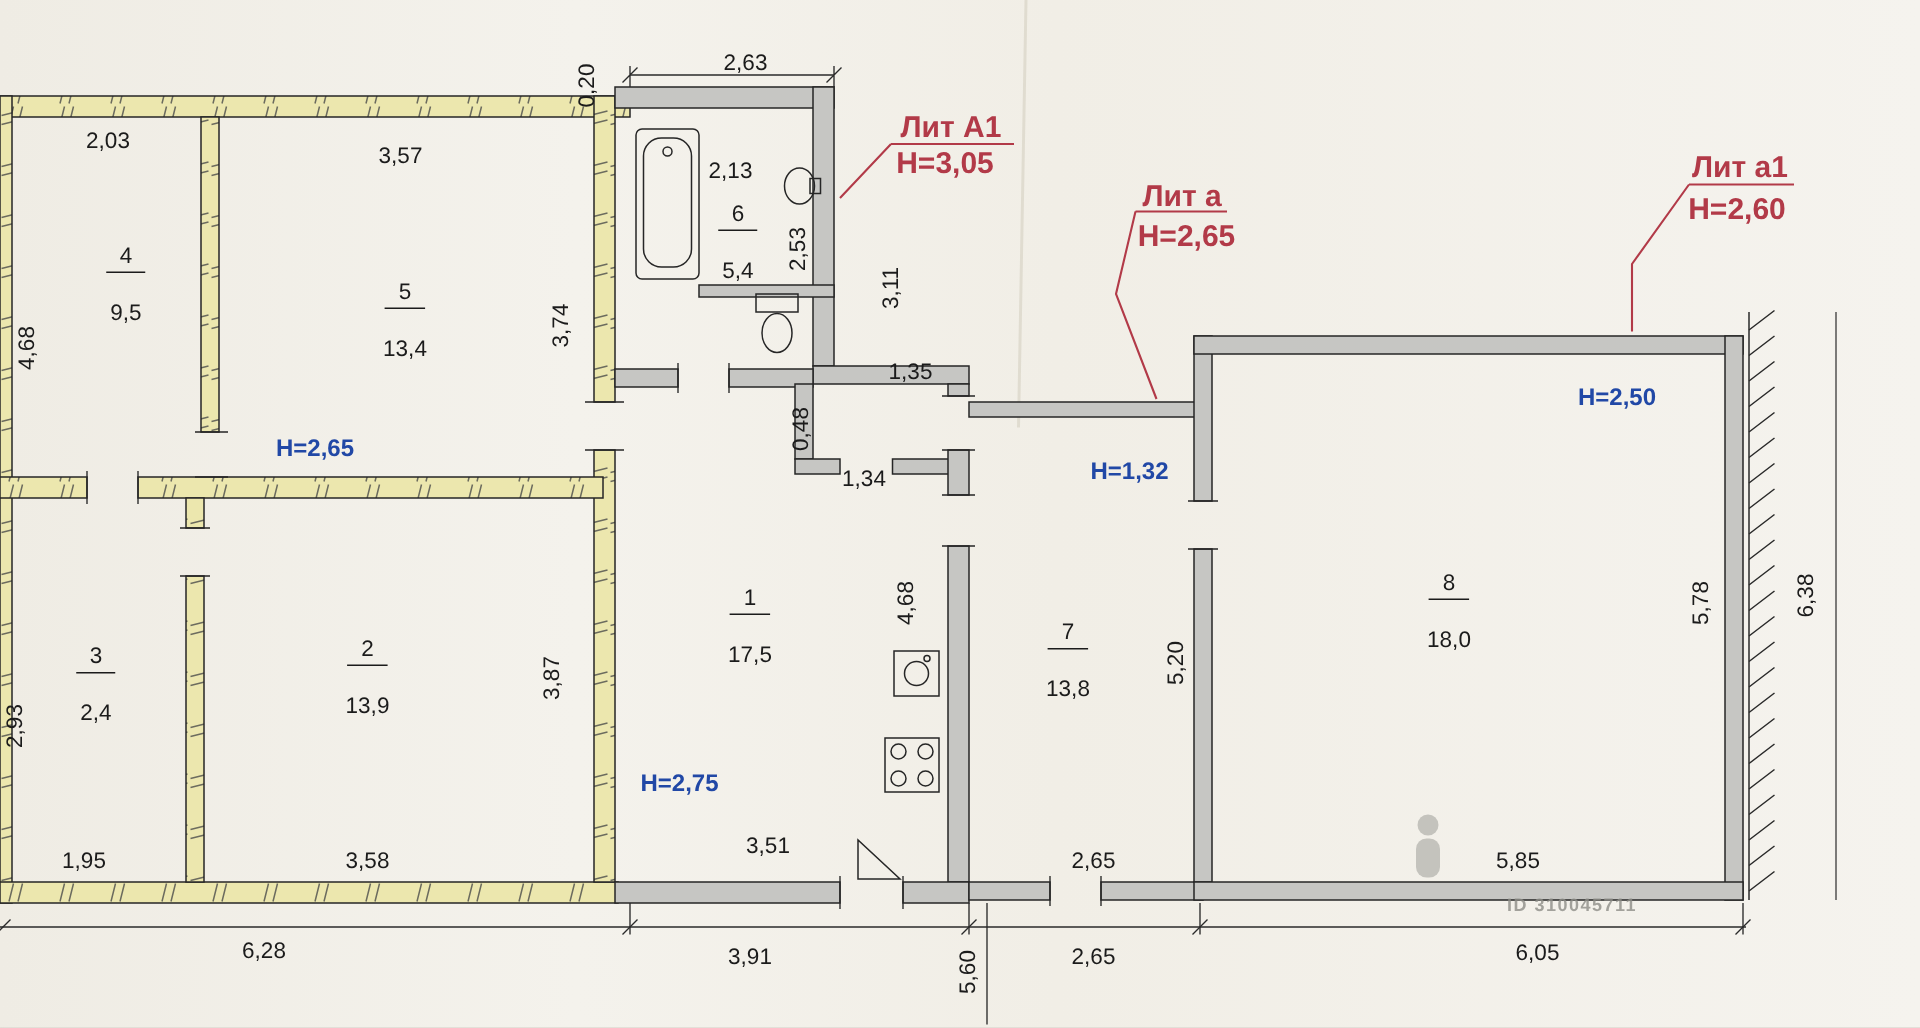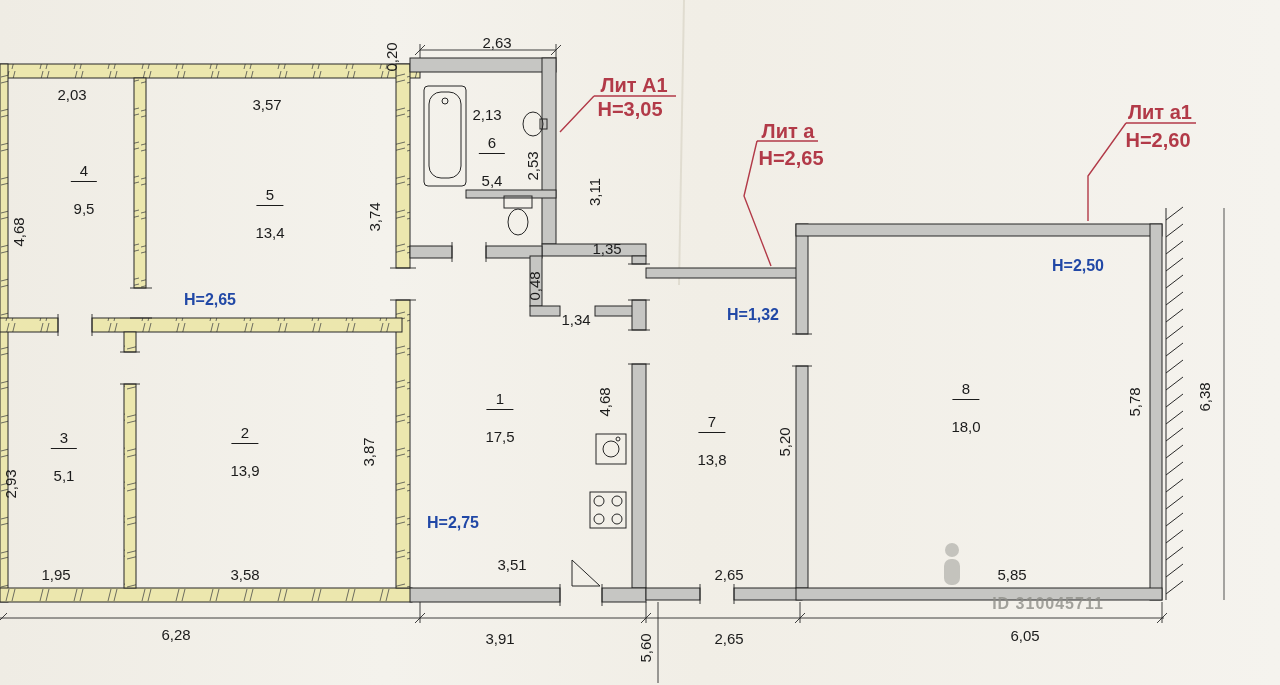--- a/index.html
+++ b/index.html
@@ -13,21 +13,21 @@
     position:absolute;transform:translate(-50%,-50%);
     font-size:15px;color:#1b1b1b;white-space:nowrap;line-height:1.1;
   }
   .v{transform:translate(-50%,-50%) rotate(-90deg);}
   .blue{color:#2148a6;font-weight:bold;font-size:16px;}
   .red{color:#b23a48;font-weight:bold;font-size:20px;}
   .room{display:flex;flex-direction:column;align-items:center;}
   .room .num{padding:0 9px 1px 9px;border-bottom:1px solid #1b1b1b;}
   .room .area{padding-top:19px;}
   .wm-brand{font-size:46px;font-weight:bold;color:#a9a9a2;opacity:.55;letter-spacing:2px;}
-  .wm-id{font-size:16px;font-weight:bold;color:#8e8e88;opacity:.8;letter-spacing:1px;}
+  .wm-id{font-size:12px;font-weight:bold;color:#8e8e88;opacity:.8;letter-spacing:1px;}
 </style>
 </head>
 <body>
 
 <div id="stage">
 
   <svg width="1280" height="685" viewBox="0 0 1280 685">
     <defs>
       <pattern id="brickH" width="34" height="14" patternUnits="userSpaceOnUse">
         <rect width="34" height="14" fill="#ece7ae"></rect>
@@ -167,21 +167,21 @@
   <div class="lbl room" style="left:500px;top:418px">
     <span class="num">1</span>
     <span class="area">17,5</span>
   </div>
   <div class="lbl room" style="left:245px;top:452px">
     <span class="num">2</span>
     <span class="area">13,9</span>
   </div>
   <div class="lbl room" style="left:64px;top:457px">
     <span class="num">3</span>
-    <span class="area">5,1</span>
+    <span class="area">2,4</span>
   </div>
   <div class="lbl room" style="left:84px;top:190px">
     <span class="num">4</span>
     <span class="area">9,5</span>
   </div>
   <div class="lbl room" style="left:270px;top:214px">
     <span class="num">5</span>
     <span class="area">13,4</span>
   </div>
   <div class="lbl room" style="left:492px;top:162px">

